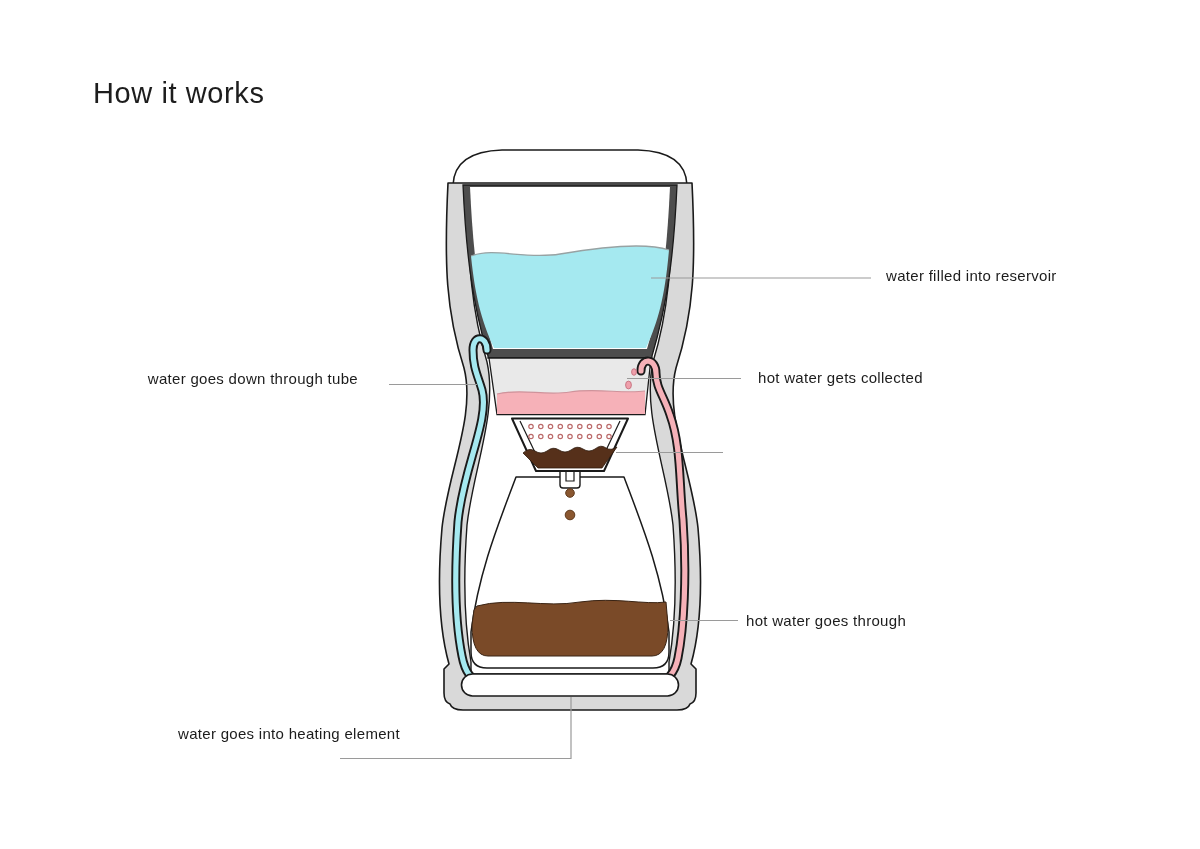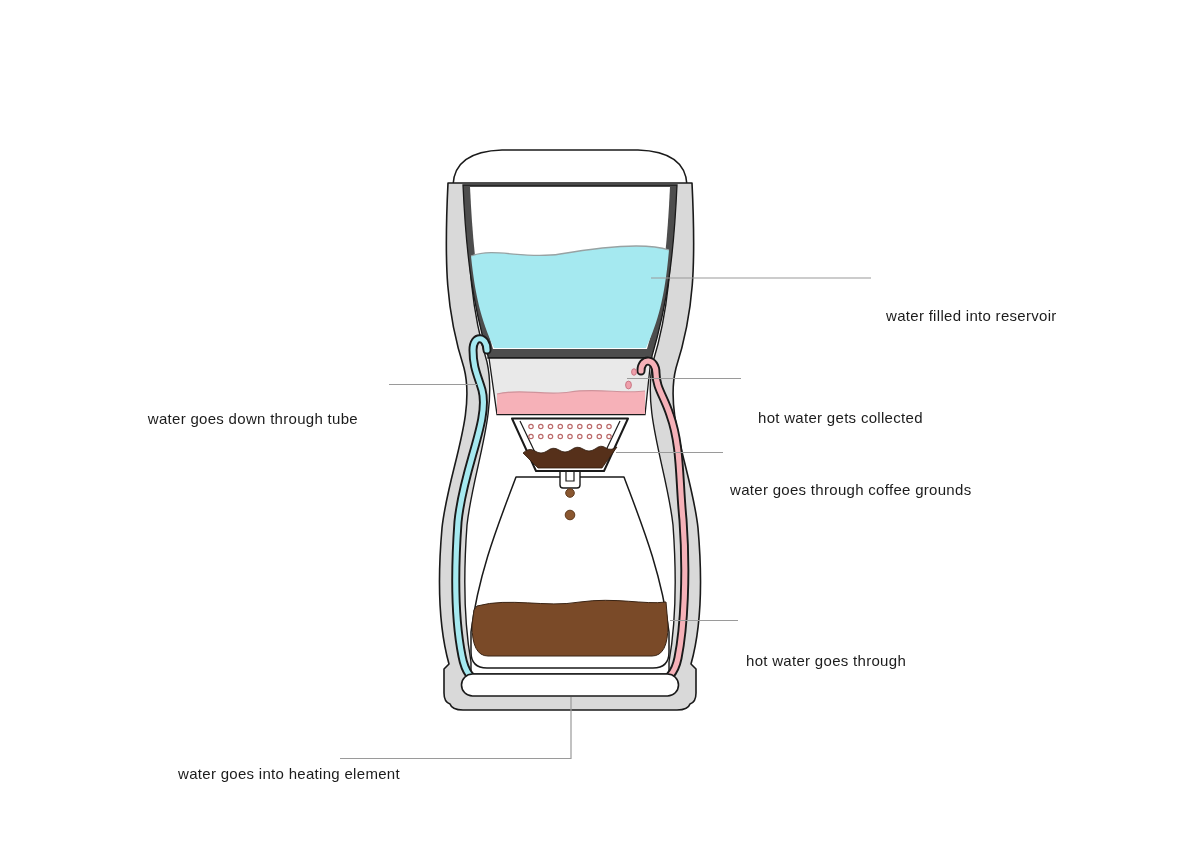--- a/index.html
+++ b/index.html
@@ -1,21 +1,21 @@
 <!DOCTYPE html>
 <html><head>
 <meta charset="utf-8">
 <style>
   html,body{margin:0;padding:0;background:#fff;}
   #canvas{position:relative;width:1200px;height:849px;background:#ffffff;overflow:hidden;
           font-family:"Liberation Sans", sans-serif;}
   #page-title{position:absolute;left:93px;top:76px;font-size:29px;line-height:34px;
               font-weight:500;letter-spacing:.6px;color:#1d1d1d;white-space:nowrap;}
   .lbl{position:absolute;font-size:15px;line-height:18px;font-weight:500;color:#1c1c1c;
-       letter-spacing:.3px;white-space:nowrap;margin-top:40px;}
+       letter-spacing:.3px;white-space:nowrap;}
   #lbl-reservoir{left:886px;top:267px;}
   #lbl-tube-down{right:842px;top:370px;text-align:right;}
   #lbl-collected{left:758px;top:369px;}
   #lbl-grounds{left:730px;top:441px;}
   #lbl-through{left:746px;top:612px;}
   #lbl-heating{left:178px;top:725px;text-align:center;}
   svg{position:absolute;left:0;top:0;}
 </style>
 </head>
 <body>
@@ -100,21 +100,21 @@
     <g fill="none" stroke-width="1.2" stroke="#9a9a9a">
       <path d="M651,278 H871"></path>
       <path d="M389,384.5 H477"></path>
       <path d="M627,378.5 H741"></path>
       <path d="M616,452.5 H723"></path>
       <path d="M670,620.5 H738"></path>
       <path d="M340,758.5 H571 V697"></path>
     </g>
   </svg>
 
+  <div id="page-title">How it works</div>
 
   <div class="lbl" id="lbl-reservoir">water filled into reservoir</div>
   <div class="lbl" id="lbl-tube-down">water goes down through tube</div>
   <div class="lbl" id="lbl-collected">hot water gets collected</div>
-  <div class="lbl" id="lbl-grounds">water goes through coffee grounds</div>
   <div class="lbl" id="lbl-through">hot water goes through</div>
   <div class="lbl" id="lbl-heating">water goes into heating element</div>
 
 </div>
 
 </body></html>

